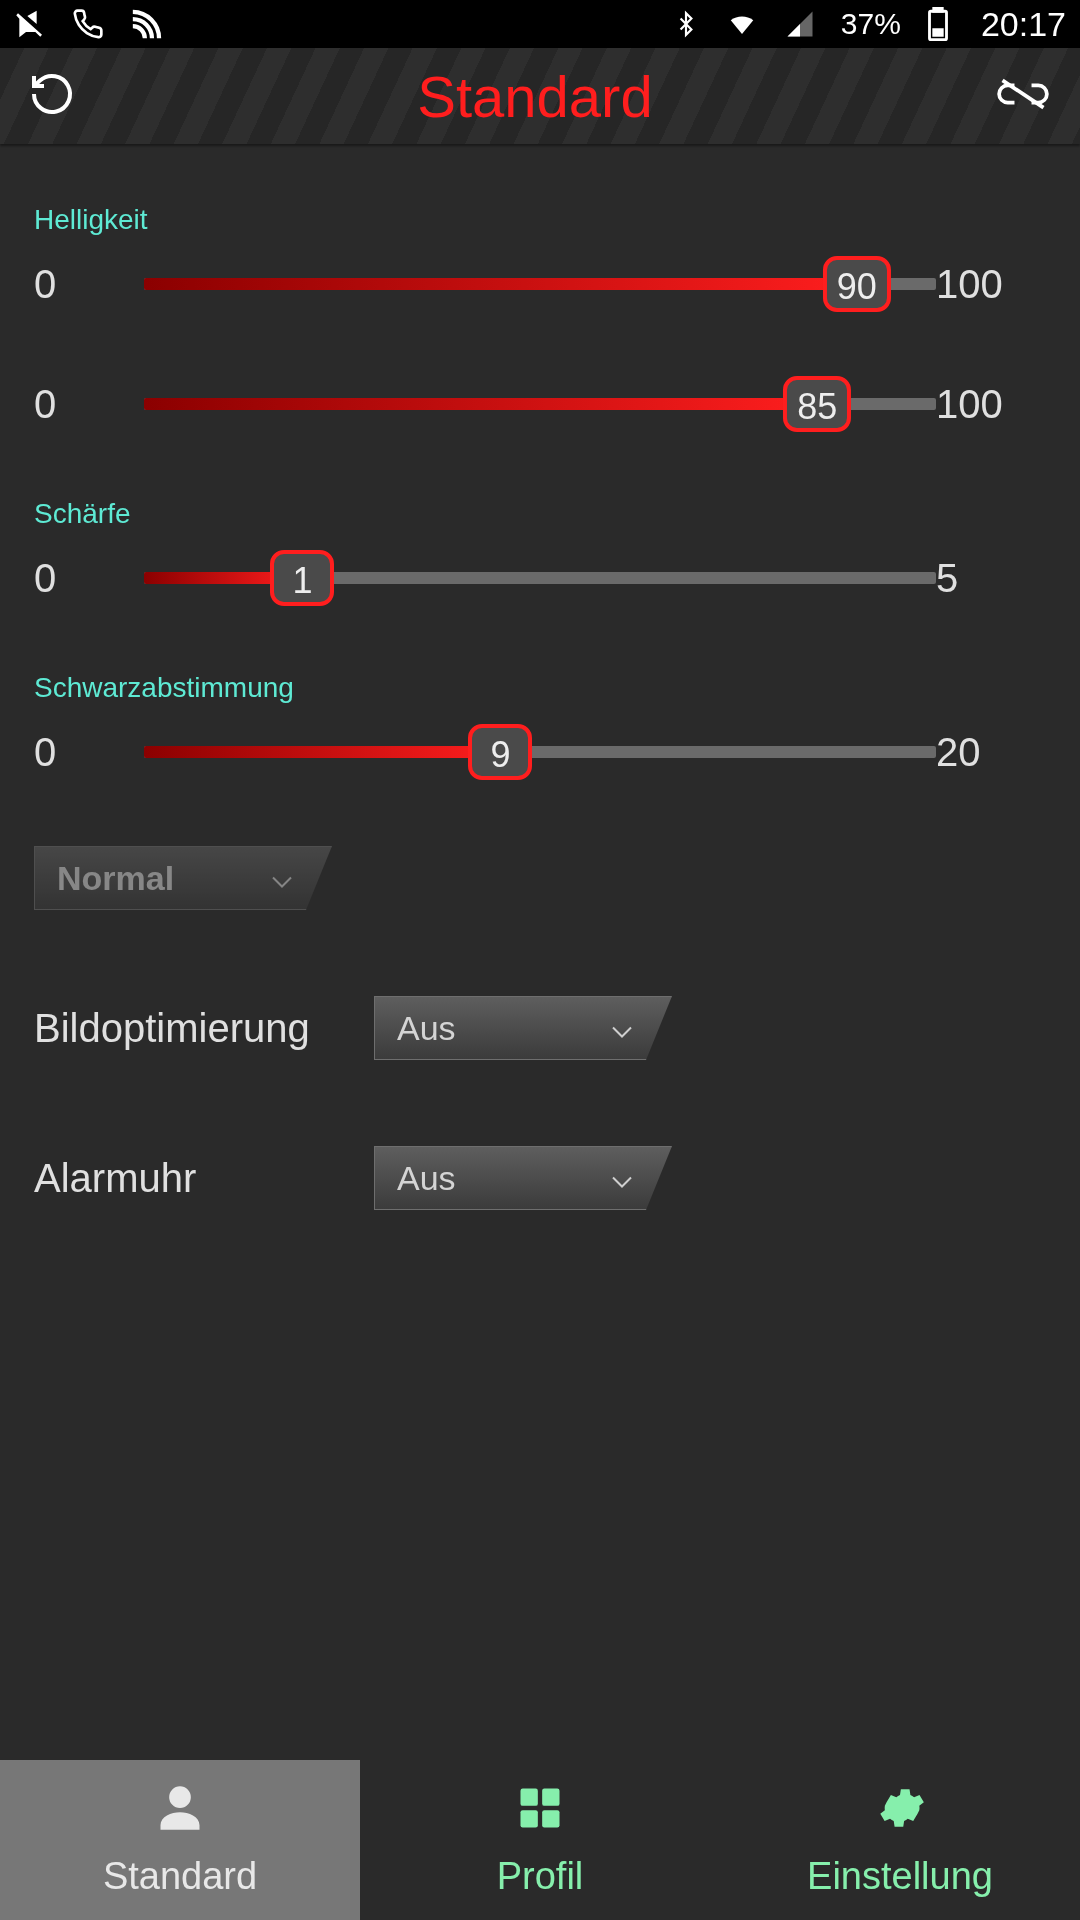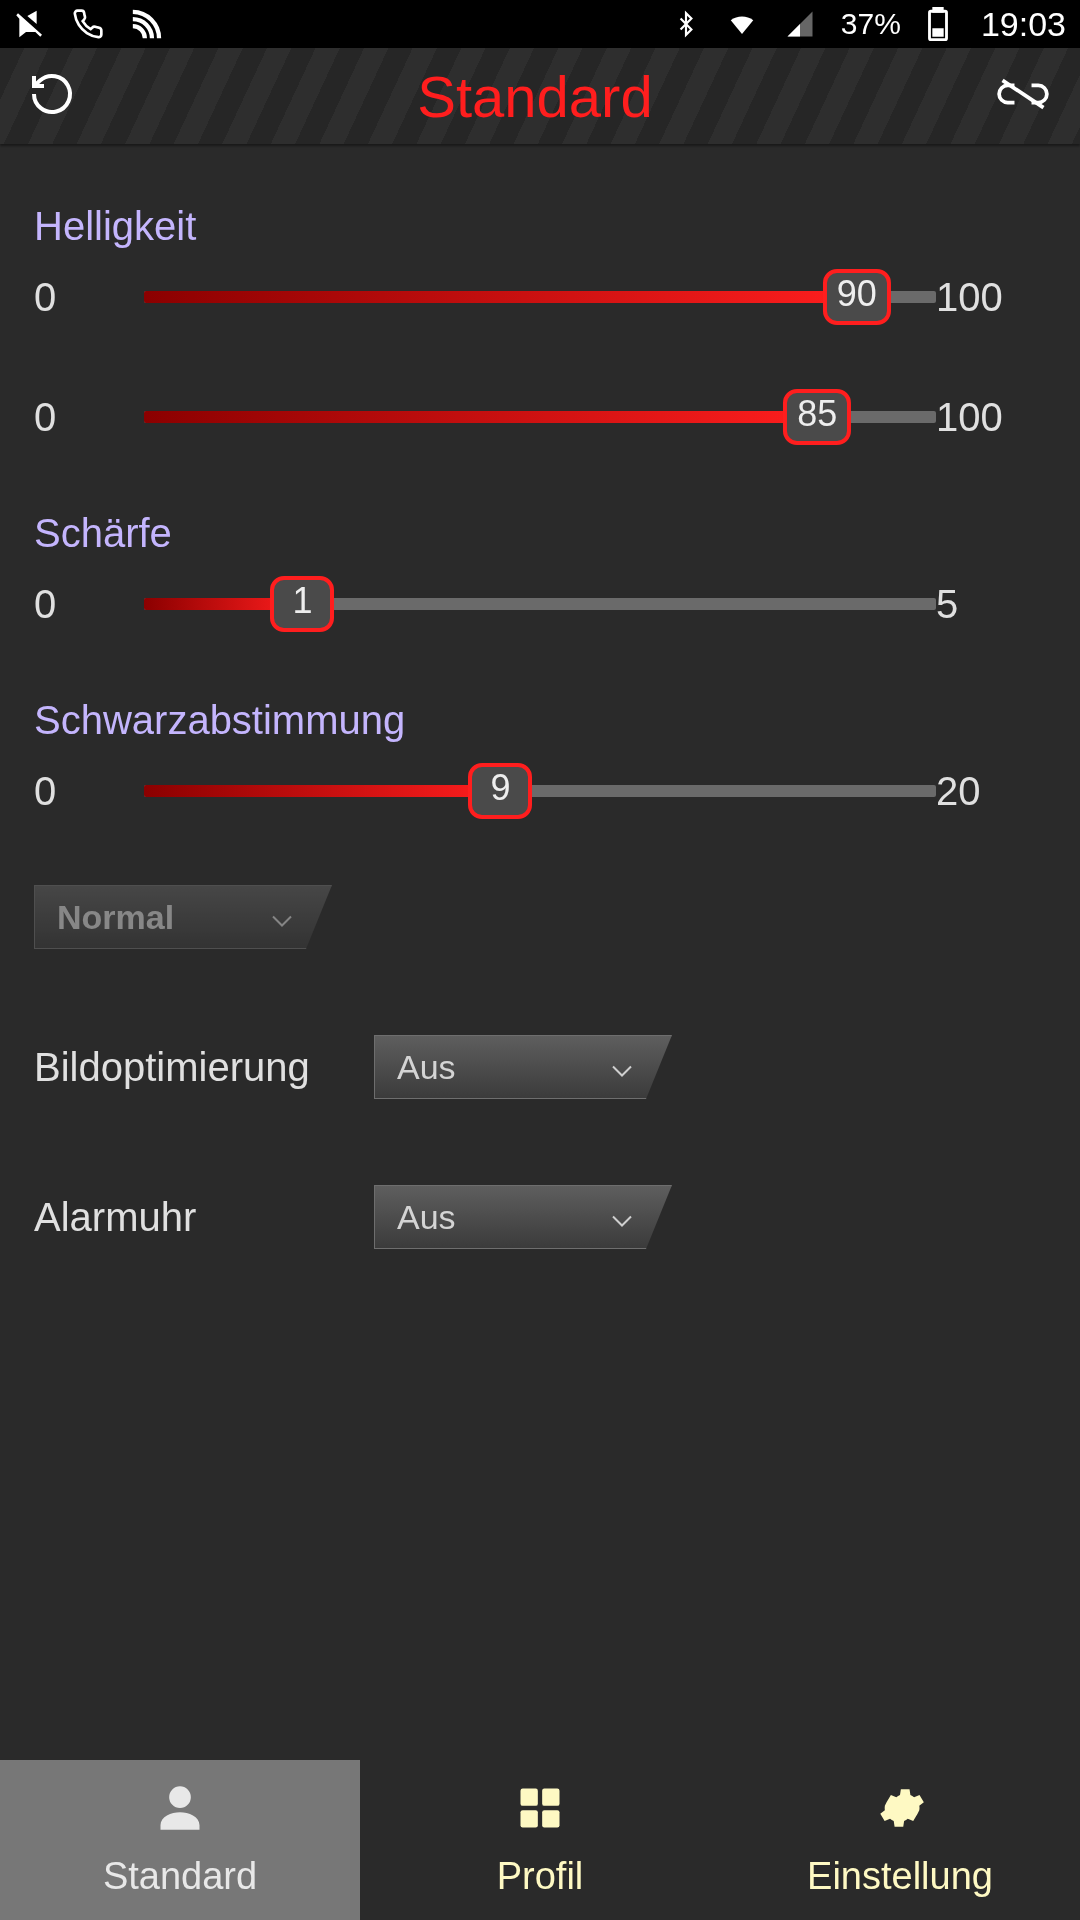--- a/index.html
+++ b/index.html
@@ -49,22 +49,22 @@
 
   
   .content {
     flex: 1 1 auto;
     overflow: hidden;
     padding: 60px 34px 0 34px;
   }
 
   .slider-block { margin-bottom: 68px; }
   .slider-label {
-    font-size: 40px;
-    color: #c4b5fd;
+    font-size: 28px;
+    color: #5eead4;
     margin-bottom: 22px;
   }
   .slider-row {
     display: flex;
     align-items: center;
   }
   .slider-row .min,
   .slider-row .max {
     width: 110px;
     font-size: 40px;
@@ -93,21 +93,21 @@
   }
   .thumb {
     position: absolute;
     transform: translateX(-50%);
     min-width: 64px;
     height: 56px;
     padding: 0 10px;
     border: 4px solid #ff1e1e;
     border-radius: 14px;
     background: #4a4a4a;
-    display: flex; align-items: flex-start; justify-content: center;
+    display: flex; align-items: flex-end; justify-content: center;
     font-size: 36px;
     color: #eee;
   }
 
   
   .select-row {
     display: flex;
     align-items: center;
     margin-bottom: 86px;
   }
@@ -141,21 +141,21 @@
     background: #2a2a2a;
   }
   .nav-item {
     flex: 1 1 0;
     display: flex;
     flex-direction: column;
     align-items: center;
     justify-content: center;
     gap: 12px;
     font-size: 38px;
-    color: #fef9c3;
+    color: #86efac;
   }
   .nav-item.active {
     background: #777777;
     color: #e8e8e8;
   }
   .nav-item svg, .nav-icon { width: 52px; height: 52px; }
 </style>
 </head>
 <body>
 
@@ -195,21 +195,21 @@
         </svg>
     </span>
     <span>37%</span>
     <span>
       <svg width="22" height="34" viewBox="0 0 14 24" fill="none" stroke="#fff" stroke-width="2">
           <rect x="1" y="3" width="12" height="20" rx="1"></rect>
           <rect x="4" y="1" width="6" height="2" fill="#fff"></rect>
           <rect x="3" y="15" width="8" height="6" fill="#fff" stroke="none"></rect>
         </svg>
     </span>
-    <span class="time">19:03</span>
+    <span class="time">20:17</span>
   </div>
 </div>
 
 <div class="app-header">
   <span>
     <svg width="48" height="48" viewBox="0 0 24 24" fill="none" stroke="#fff" stroke-width="2">
         <path d="M3 12a9 9 0 1 0 3-6.7L3 8"></path>
         <path d="M3 3v5h5"></path>
       </svg>
   </span>

